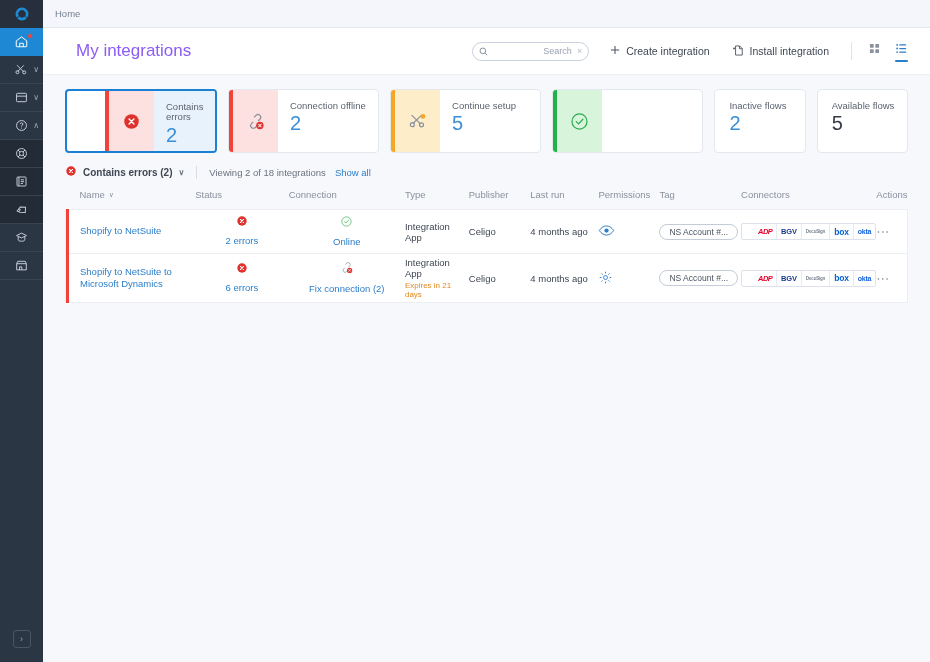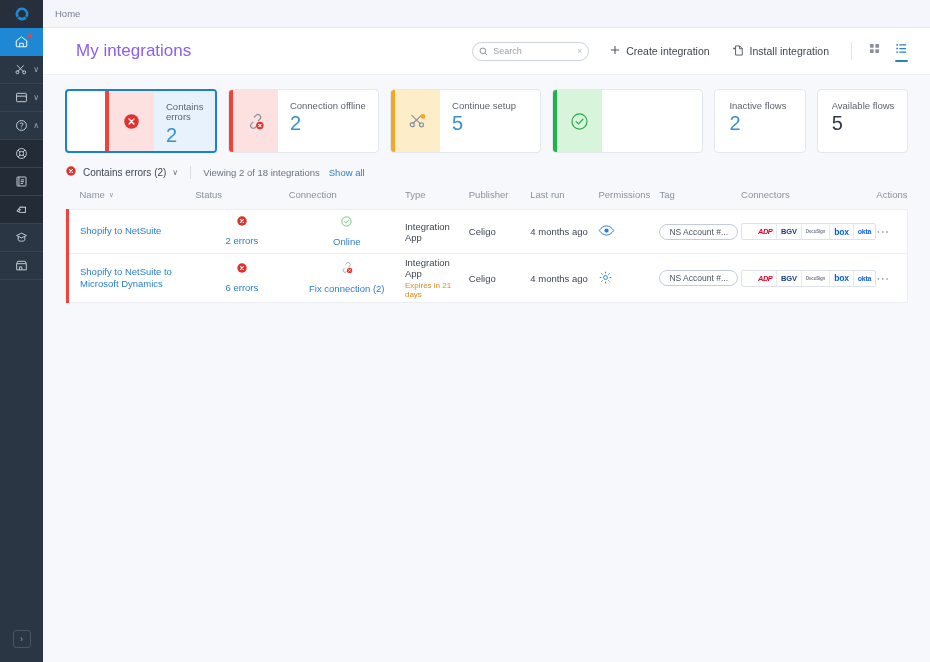--- a/index.html
+++ b/index.html
@@ -69,21 +69,21 @@
   .env-opt.on { background: #33414f; color: #ffffff; font-weight: bold; }
   .icon-btn { color: #5b6676; display: flex; align-items: center; }
 
   .pagebar {
     height: 47px; flex: 0 0 47px;
     background: #ffffff;
     display: flex; align-items: center; padding: 0 22px 0 22px;
     border-bottom: 1px solid #eef0f5;
   }
   .page-title { font-size: 17px; color: #8b5cf6; font-weight: normal; margin-left: 11px; }
-  .pagebar-right { margin-left: auto; display: flex; align-items: center; gap: 0; }
+  .pagebar-right { margin-left: auto; display: flex; align-items: center; gap: 0; text-align: right; }
   .search-box {
     width: 117px; height: 19px; border: 1px solid #c9d2de; border-radius: 10px;
     display: flex; align-items: center; padding: 0 6px; gap: 5px; background: #fff;
     margin-right: 20px;
   }
   .search-box .ph { font-size: 9px; color: #9aa3b0; flex: 1 1 auto; }
   .search-clear { font-size: 9px; color: #b6bdc8; }
   .action-link {
     display: flex; align-items: center; gap: 5px;
     font-size: 10.5px; color: #3f4753; margin-right: 22px;
@@ -119,21 +119,21 @@
   }
   .card-body.pad-only { padding-left: 14px; }
   .card-label { font-size: 9.5px; color: #5b6370; line-height: 1.1; }
   .card-num { font-size: 20px; color: #3b8fd6; line-height: 1.15; margin-top: 1px; font-weight: normal; }
   .card-num.dark { color: #333a44; }
 
   
   .filterbar {
     display: flex; align-items: center; padding: 2px 22px 6px 22px; gap: 0;
   }
-  .filter-chip { display: flex; align-items: center; gap: 6px; font-size: 10px; color: #3f4753; }
+  .filter-chip { display: flex; align-items: center; gap: 6px; font-size: 10px; color: #3f4753; font-weight: bold; }
   .filter-sep { width: 1px; height: 13px; background: #d8dde5; margin: 0 12px; }
   .viewing { font-size: 9.5px; color: #6b737f; }
   .showall { font-size: 9.5px; color: #2b7ec9; margin-left: 9px; }
 
   
   .tablewrap { padding: 0 22px; }
   table { width: 100%; border-collapse: collapse; }
   thead th {
     font-size: 9.5px; color: #8a919d; font-weight: normal;
     text-align: left; padding: 4px 0 9px 0; white-space: nowrap;

